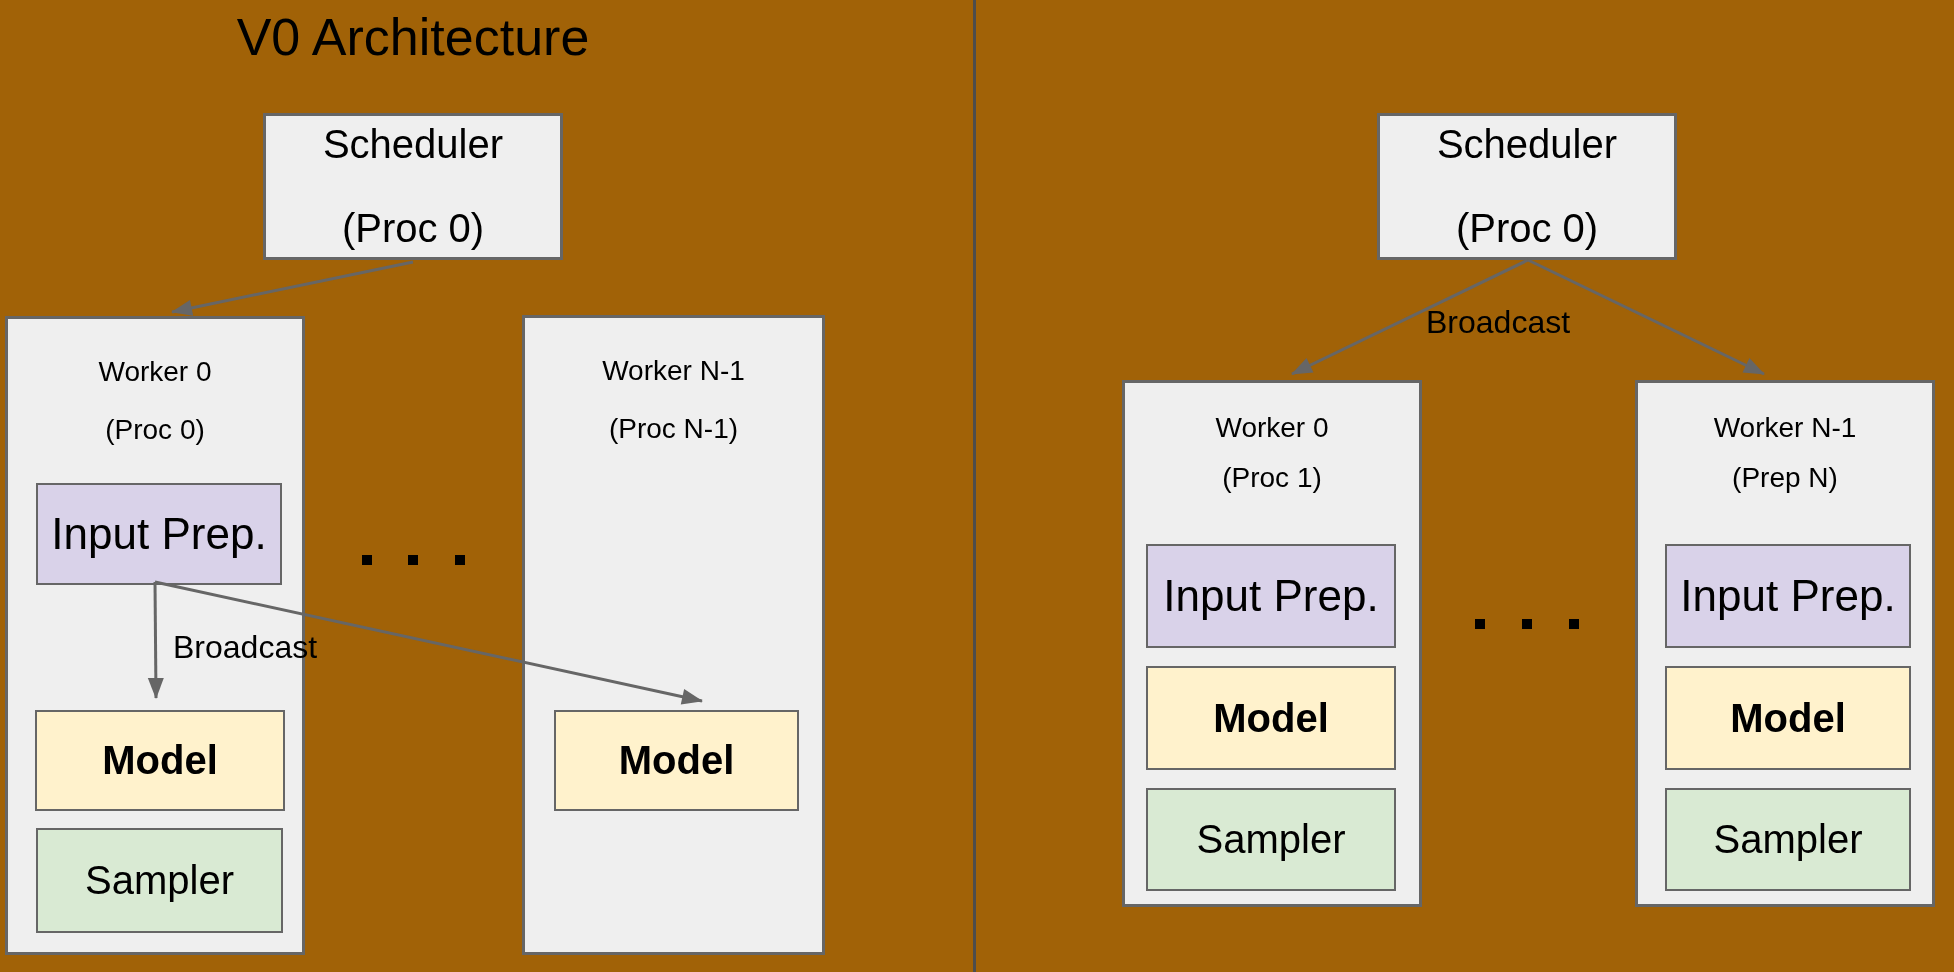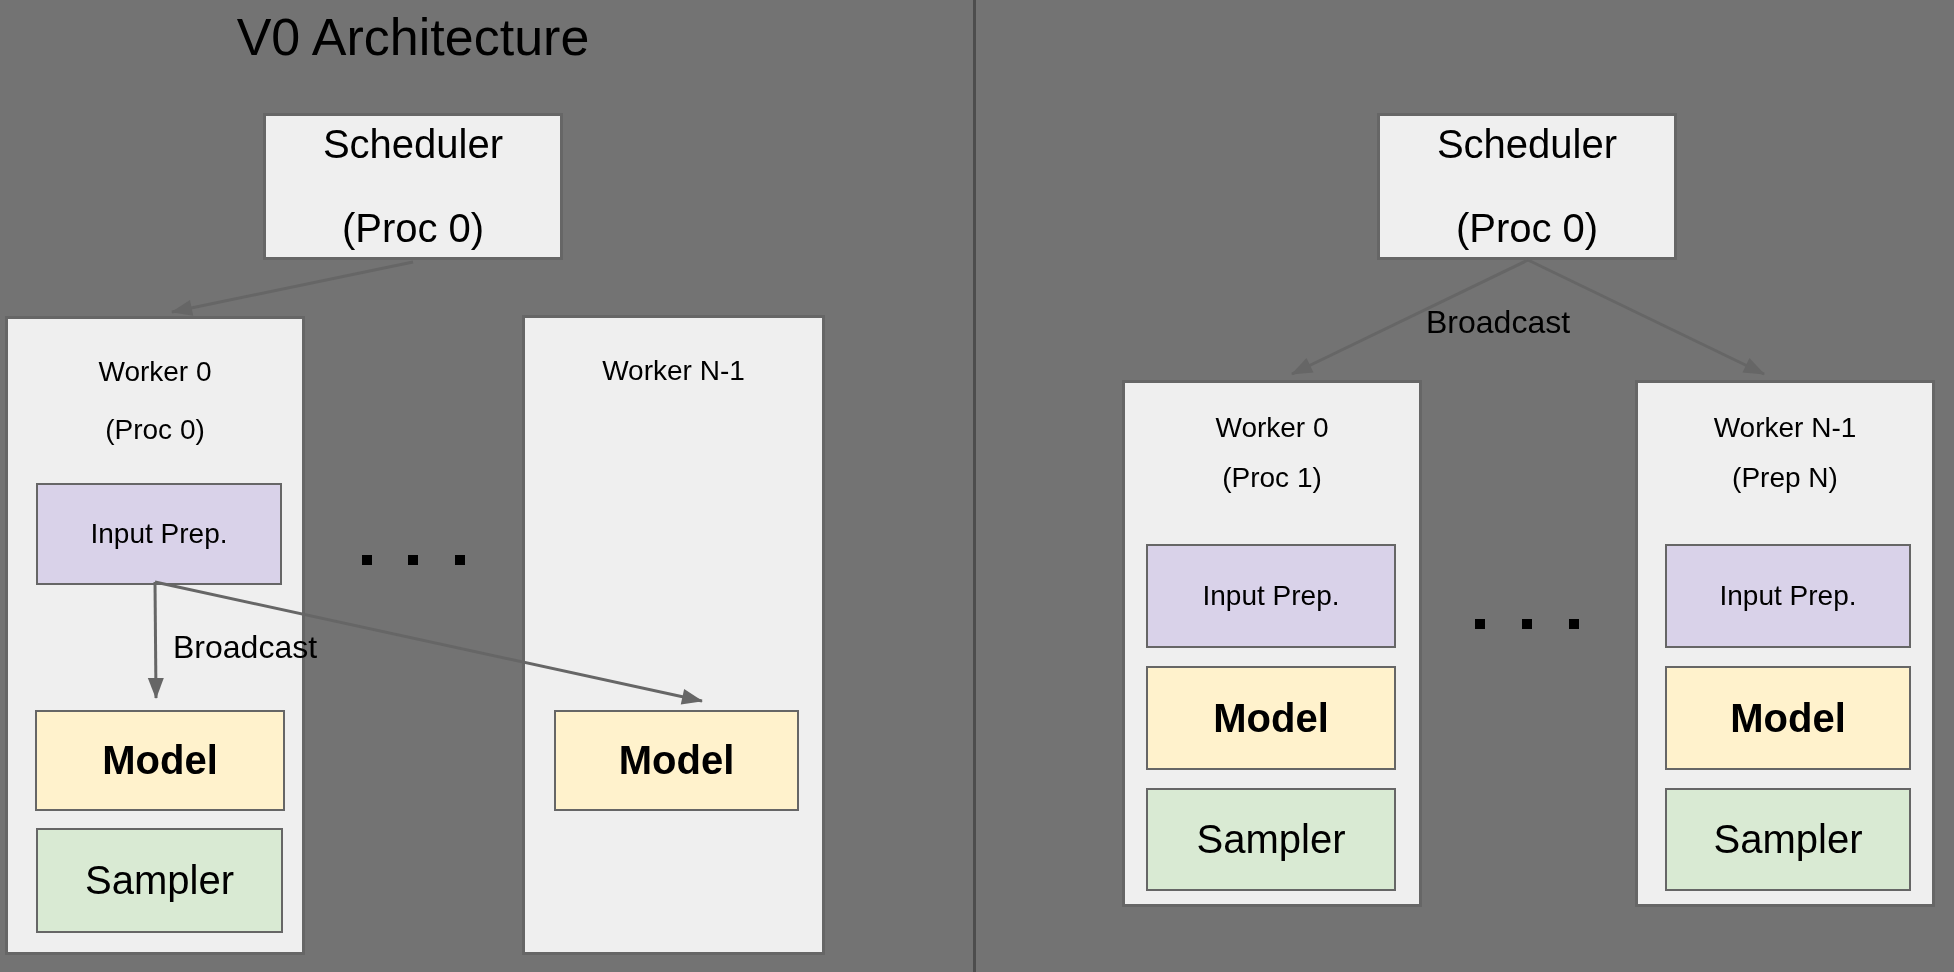--- a/index.html
+++ b/index.html
@@ -1,19 +1,19 @@
 <!DOCTYPE html>
 <html style="--box-gray: #efefef; --purple: #d9d2e9; --yellow: #fff2cc; --green: #d9ead3; --line-gray: #666666; --divider: #4d4d4d;"><head>
 <meta charset="utf-8">
 <style>
   html,body{margin:0;padding:0;background:#ffffff;}
   .canvas{
     position:relative;
     width:1954px;height:972px;
-    background:#737373;
+    background:#a16207;
     font-family:"Liberation Sans","DejaVu Sans",sans-serif;
     color:#000;
     overflow:hidden;
   }
   .half-title{
     position:absolute;top:6px;width:600px;
     text-align:center;
     font-size:52px;line-height:62px;
     color:#000;white-space:nowrap;
   }
@@ -34,21 +34,21 @@
   }
   .wt-left{top:24px;line-height:58px;}
   .wt-right{top:20px;line-height:50px;}
   .inner{
     position:absolute;
     border:2px solid var(--line-gray,#666);
     box-sizing:border-box;
     display:flex;align-items:center;justify-content:center;
     text-align:center;
   }
-  .inner.purple{background:var(--purple,#d9d2e9);font-size:28px;}
+  .inner.purple{background:var(--purple,#d9d2e9);font-size:44px;}
   .inner.yellow{background:var(--yellow,#fff2cc);font-size:40px;font-weight:bold;}
   .inner.green{background:var(--green,#d9ead3);font-size:40px;}
   .broadcast-label{
     position:absolute;
     font-size:32px;line-height:40px;
     white-space:nowrap;
   }
   .divider{
     position:absolute;top:0;bottom:0;width:3px;
     background:var(--divider,#4d4d4d);
@@ -89,20 +89,21 @@
     <div class="inner green" style="left:28px;top:509px;width:247px;height:105px;">
       <span>Sampler</span>
     </div>
   </div>
 
   <div class="broadcast-label" style="left:173px;top:627px;">Broadcast</div>
 
   <div class="box worker" style="left:522px;top:315px;width:303px;height:640px;">
     <div class="worker-title wt-left">
       <div>Worker N-1</div>
+      <div>(Proc N-1)</div>
     </div>
     <div class="inner yellow" style="left:29px;top:392px;width:245px;height:101px;">
       <span>Model</span>
     </div>
   </div>
 
   <div class="dots" style="left:362px;top:555px;">
     <span class="dot" style="left:0px;"></span>
     <span class="dot" style="left:46px;"></span>
     <span class="dot" style="left:93px;"></span>

